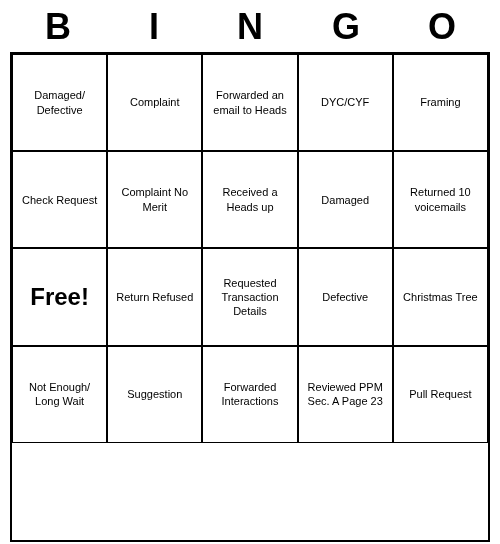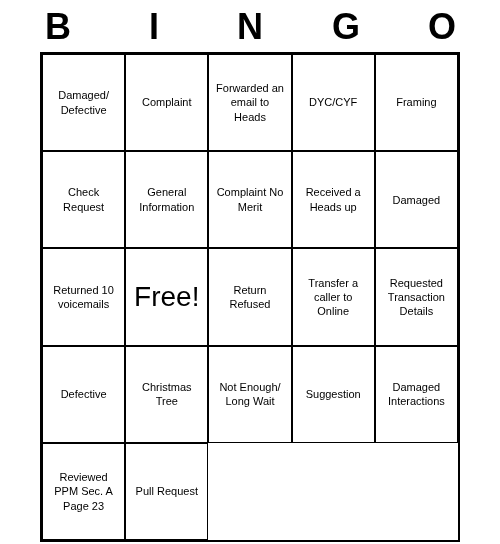--- a/index.html
+++ b/index.html
@@ -30,70 +30,68 @@
       font-size: 36px;
       font-weight: bold;
       width: 88px;
       text-align: center;
     }
 
     .bingo-grid {
       display: grid;
       grid-template-columns: repeat(5, 1fr);
       grid-template-rows: repeat(5, 1fr);
-      width: 420px;
+      width: 480px;
       height: 490px;
       border: 2px solid #000;
     }
 
     .bingo-cell {
       border: 1px solid #000;
       display: flex;
       align-items: center;
       justify-content: center;
       text-align: center;
       font-size: 11px;
       line-height: 1.3;
       padding: 4px;
       cursor: default;
       background: #fff;
     }
 
     .bingo-cell.free {
-      font-size: 28px;
-      font-weight: normal;
+      font-size: 24px;
+      font-weight: bold;
     }
   </style>
 </head>
 <body>
 
 <div class="bingo-header">
 <div class="bingo-header-letter">B</div>
     <div class="bingo-header-letter">I</div>
     <div class="bingo-header-letter">N</div>
     <div class="bingo-header-letter">G</div>
     <div class="bingo-header-letter">O</div>
   </div>
 
 <div class="bingo-grid">
 <div class="bingo-cell">Damaged/ Defective</div>
     <div class="bingo-cell">Complaint</div>
     <div class="bingo-cell">Forwarded an email to Heads</div>
     <div class="bingo-cell">DYC/CYF</div>
     <div class="bingo-cell">Framing</div>
     <div class="bingo-cell">Check Request</div>
-    <div class="bingo-cell">General Information</div>
     <div class="bingo-cell">Complaint No Merit</div>
     <div class="bingo-cell">Received a Heads up</div>
     <div class="bingo-cell">Damaged</div>
     <div class="bingo-cell">Returned 10 voicemails</div>
     <div class="bingo-cell free">Free!</div>
     <div class="bingo-cell">Return Refused</div>
-    <div class="bingo-cell">Transfer a caller to Online</div>
     <div class="bingo-cell">Requested Transaction Details</div>
     <div class="bingo-cell">Defective</div>
     <div class="bingo-cell">Christmas Tree</div>
     <div class="bingo-cell">Not Enough/ Long Wait</div>
     <div class="bingo-cell">Suggestion</div>
-    <div class="bingo-cell">Damaged Interactions</div>
+    <div class="bingo-cell">Forwarded Interactions</div>
     <div class="bingo-cell">Reviewed PPM Sec. A Page 23</div>
     <div class="bingo-cell">Pull Request</div>
   </div>
 
 </body></html>

